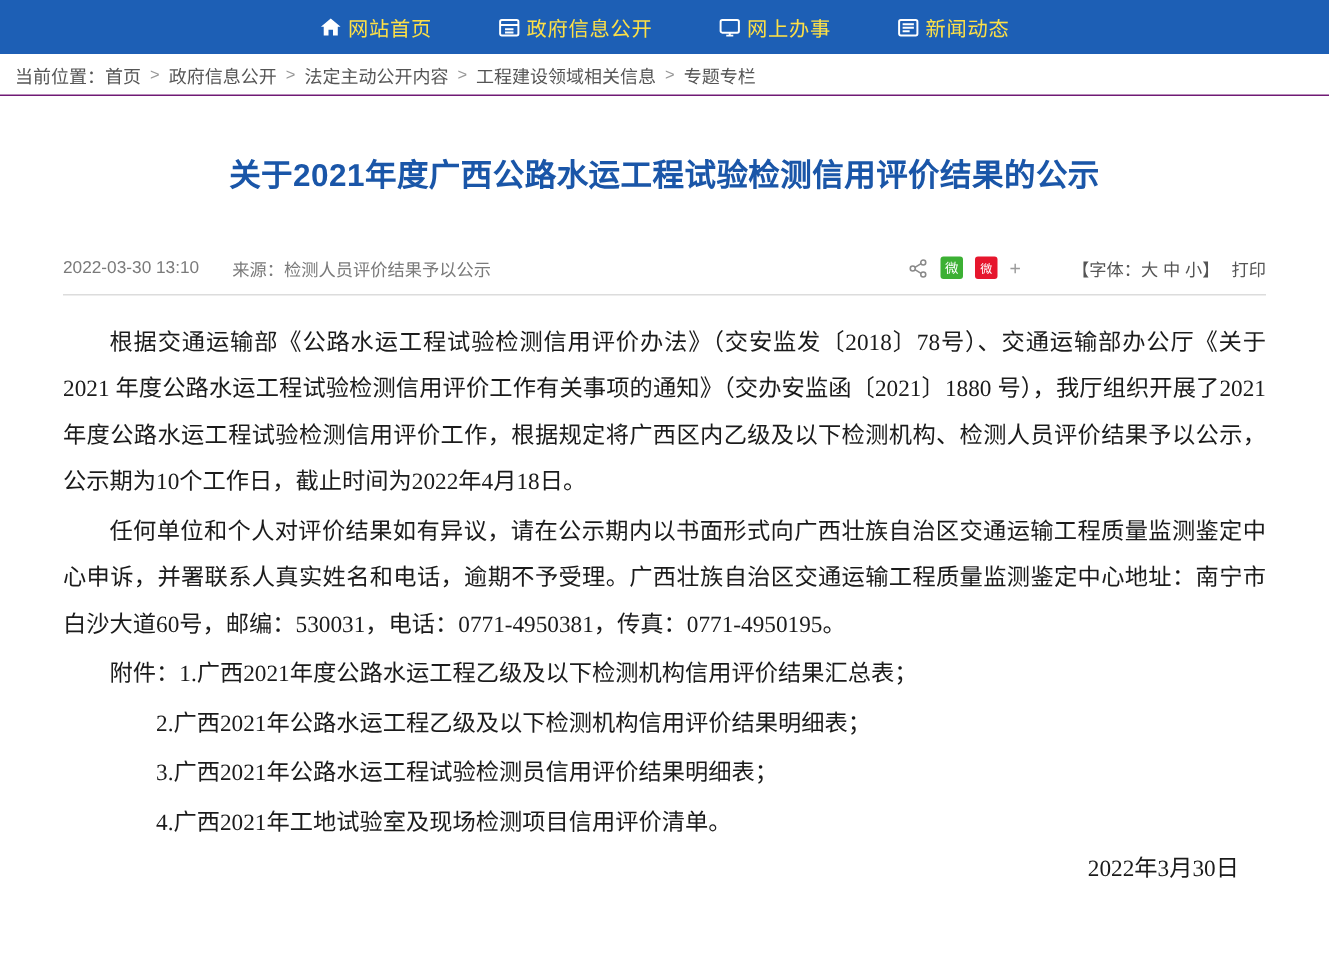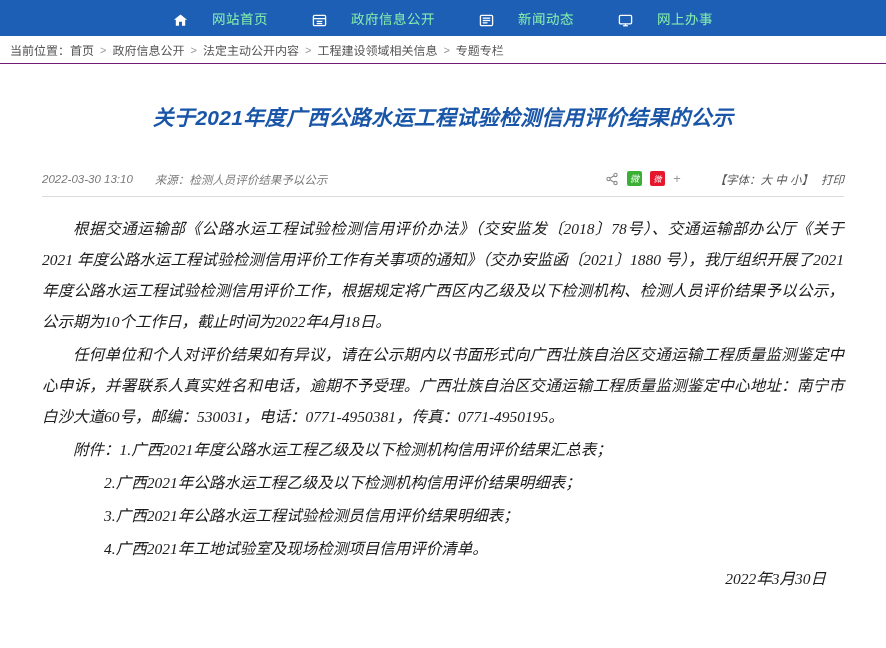--- a/index.html
+++ b/index.html
@@ -22,23 +22,23 @@
   .navbar {
     height: 36px;
     background: #1d5fb5;
     display: flex;
     align-items: center;
     justify-content: center;
     gap: 0px;
   }
   .nav-item {
     display: flex;
-    align-items: flex-end;
-    gap: 24px;
-    color: #86efac;
+    align-items: center;
+    gap: 4px;
+    color: #fde047;
     font-size: 13.5px;
     padding: 0 22px;
     white-space: nowrap;
     cursor: pointer;
     letter-spacing: 0.5px;
   }
   .nav-ico {
     width: 15px;
     height: 15px;
     display: inline-flex;
@@ -68,21 +68,20 @@
   }
   .crumbbar .sep {
     color: #999;
     margin: 0 6px;
     font-size: 11px;
   }
 
   
   .article {
     padding: 0 42px;
-    font-style: italic;
   }
   .title {
     text-align: center;
     color: #1a56a8;
     font-size: 21px;
     font-weight: bold;
     line-height: 1.5;
     margin: 38px 0 0 0;
     letter-spacing: 0.3px;
   }
@@ -199,38 +198,38 @@
           <line x1="5" y1="9" x2="11" y2="9"></line>
           <line x1="5" y1="11.3" x2="11" y2="11.3"></line>
         </svg>
       </span>
       <span>政府信息公开</span>
     </div>
 
     <div class="nav-item">
       <span class="nav-ico">
         <svg width="15" height="15" viewBox="0 0 16 16" fill="none" stroke="#ffffff" stroke-width="1.4">
+          <rect x="1.5" y="2.5" width="13" height="9" rx="1.2"></rect>
+          <line x1="5.5" y1="13.6" x2="10.5" y2="13.6"></line>
+          <line x1="8" y1="11.5" x2="8" y2="13.6"></line>
+        </svg>
+      </span>
+      <span>网上办事</span>
+    </div>
+
+    <div class="nav-item">
+      <span class="nav-ico">
+        <svg width="15" height="15" viewBox="0 0 16 16" fill="none" stroke="#ffffff" stroke-width="1.4">
           <rect x="1.5" y="2.5" width="13" height="11" rx="1.2"></rect>
           <line x1="4" y1="5.5" x2="12" y2="5.5"></line>
           <line x1="4" y1="8" x2="12" y2="8"></line>
           <line x1="4" y1="10.5" x2="9" y2="10.5"></line>
         </svg>
       </span>
       <span>新闻动态</span>
-    </div>
-
-    <div class="nav-item">
-      <span class="nav-ico">
-        <svg width="15" height="15" viewBox="0 0 16 16" fill="none" stroke="#ffffff" stroke-width="1.4">
-          <rect x="1.5" y="2.5" width="13" height="9" rx="1.2"></rect>
-          <line x1="5.5" y1="13.6" x2="10.5" y2="13.6"></line>
-          <line x1="8" y1="11.5" x2="8" y2="13.6"></line>
-        </svg>
-      </span>
-      <span>网上办事</span>
     </div>
 
 
   </div>
 
   <div class="crumbbar">
     <span class="lbl">当前位置：</span>
     <a>首页</a>
     <span class="sep">&gt;</span>
     <a>政府信息公开</a>

